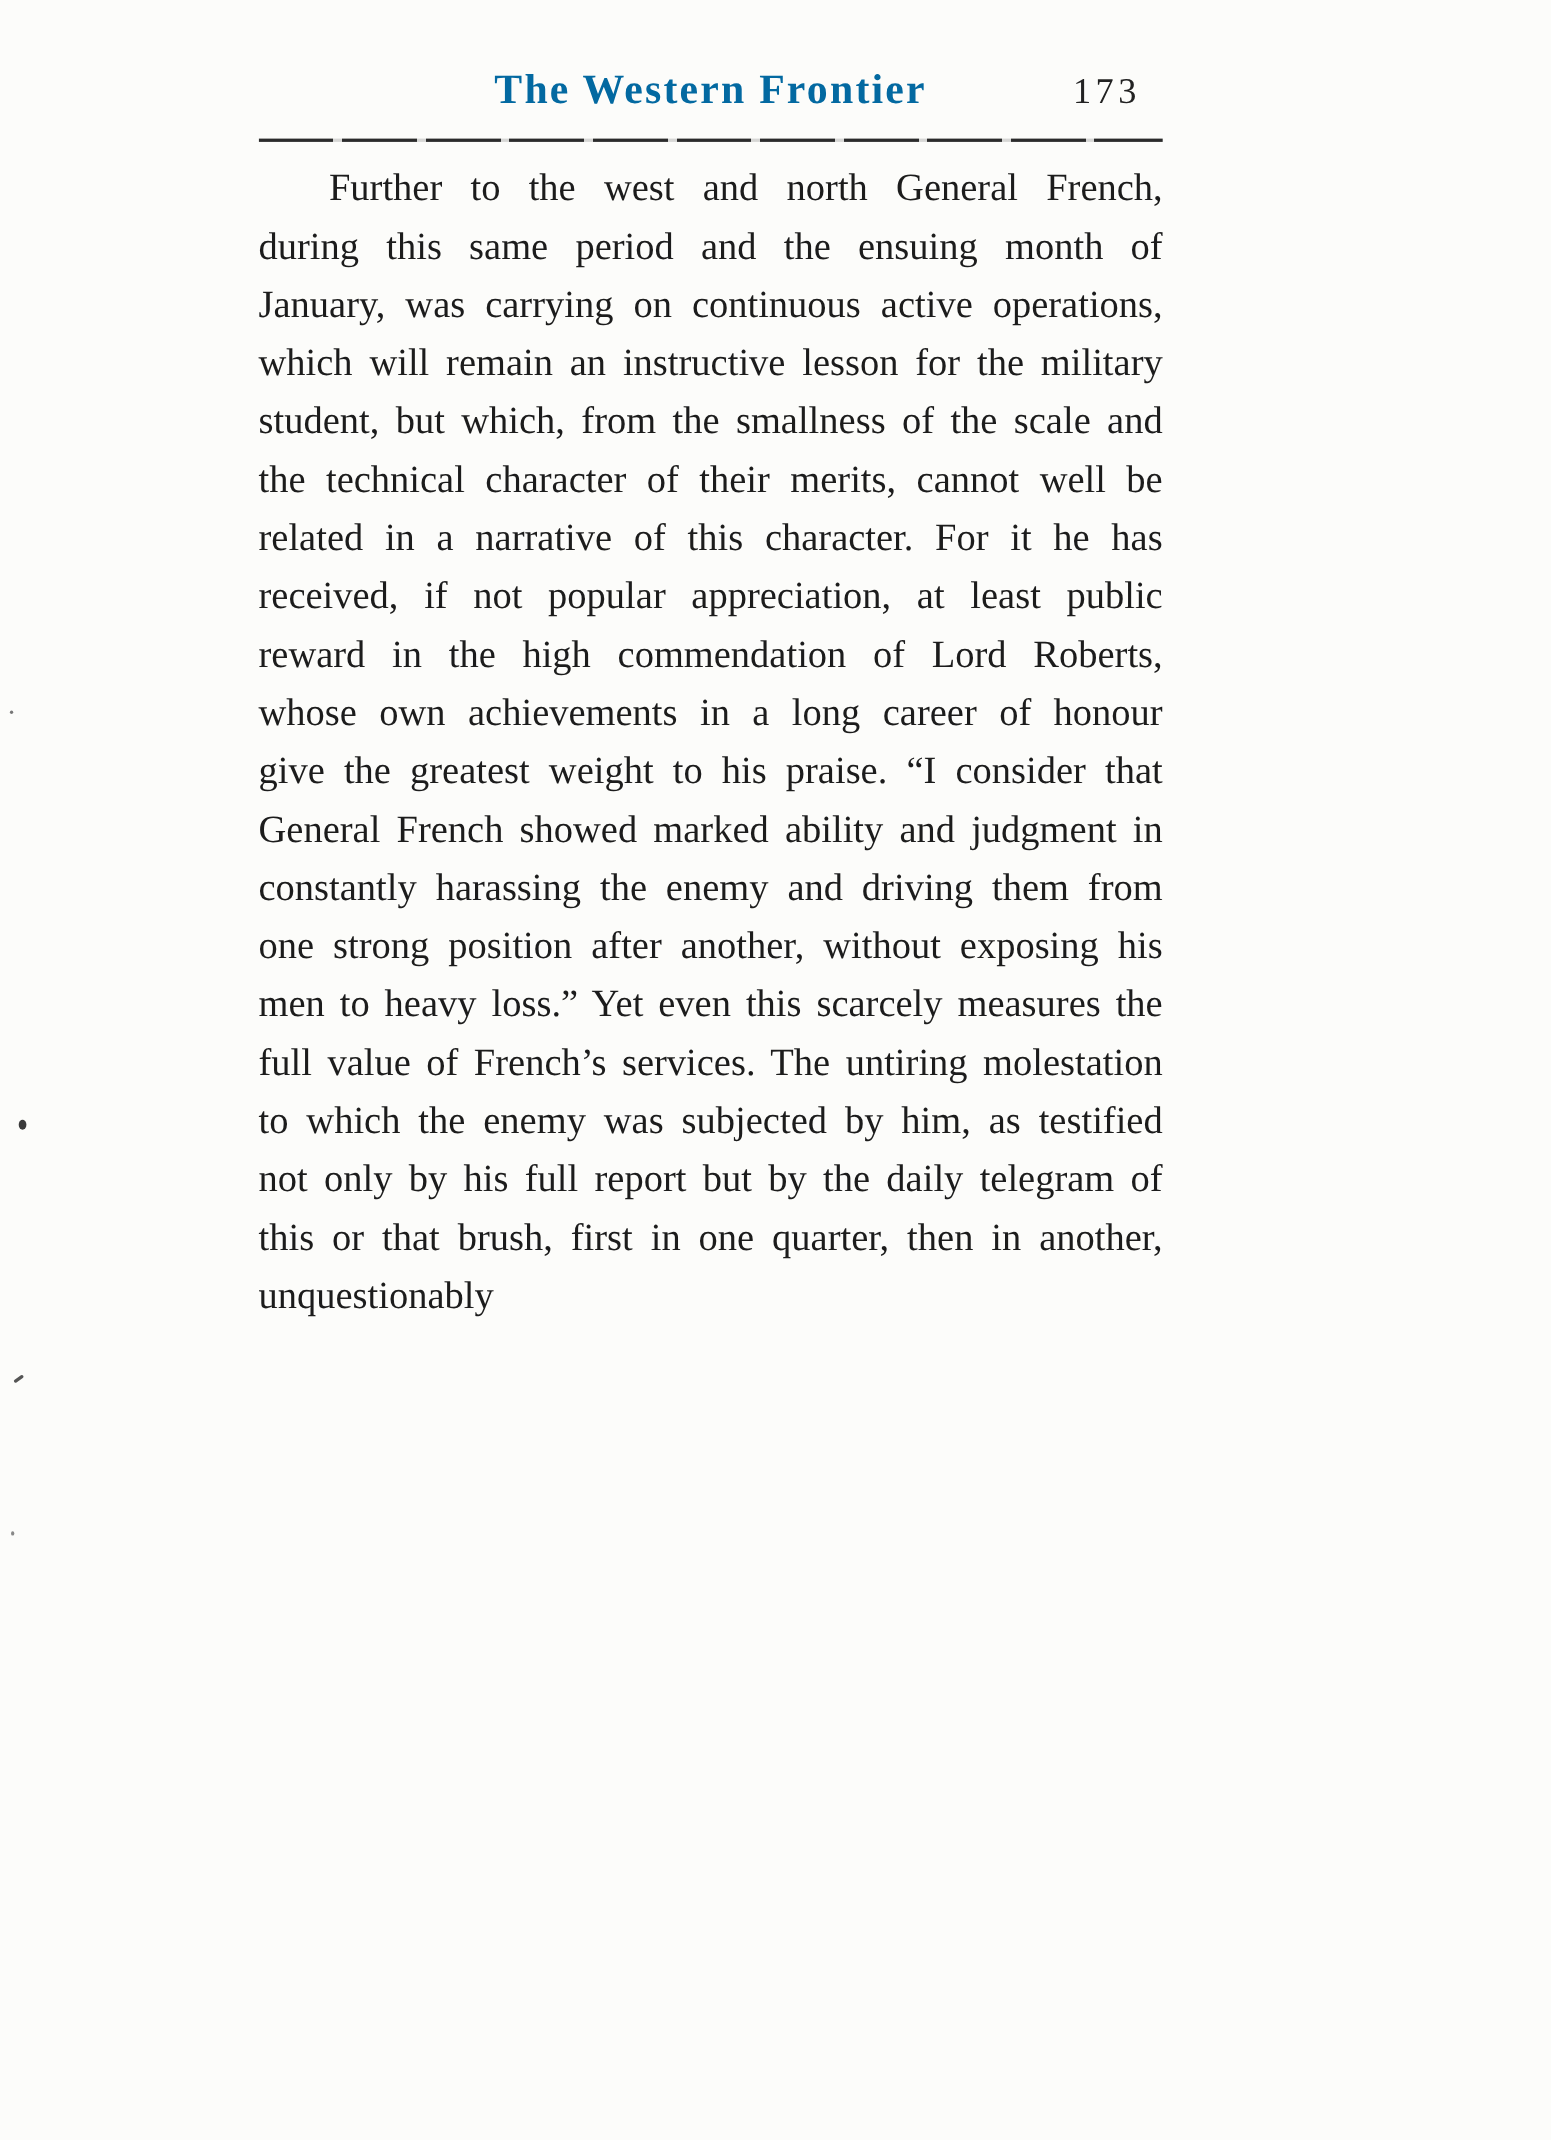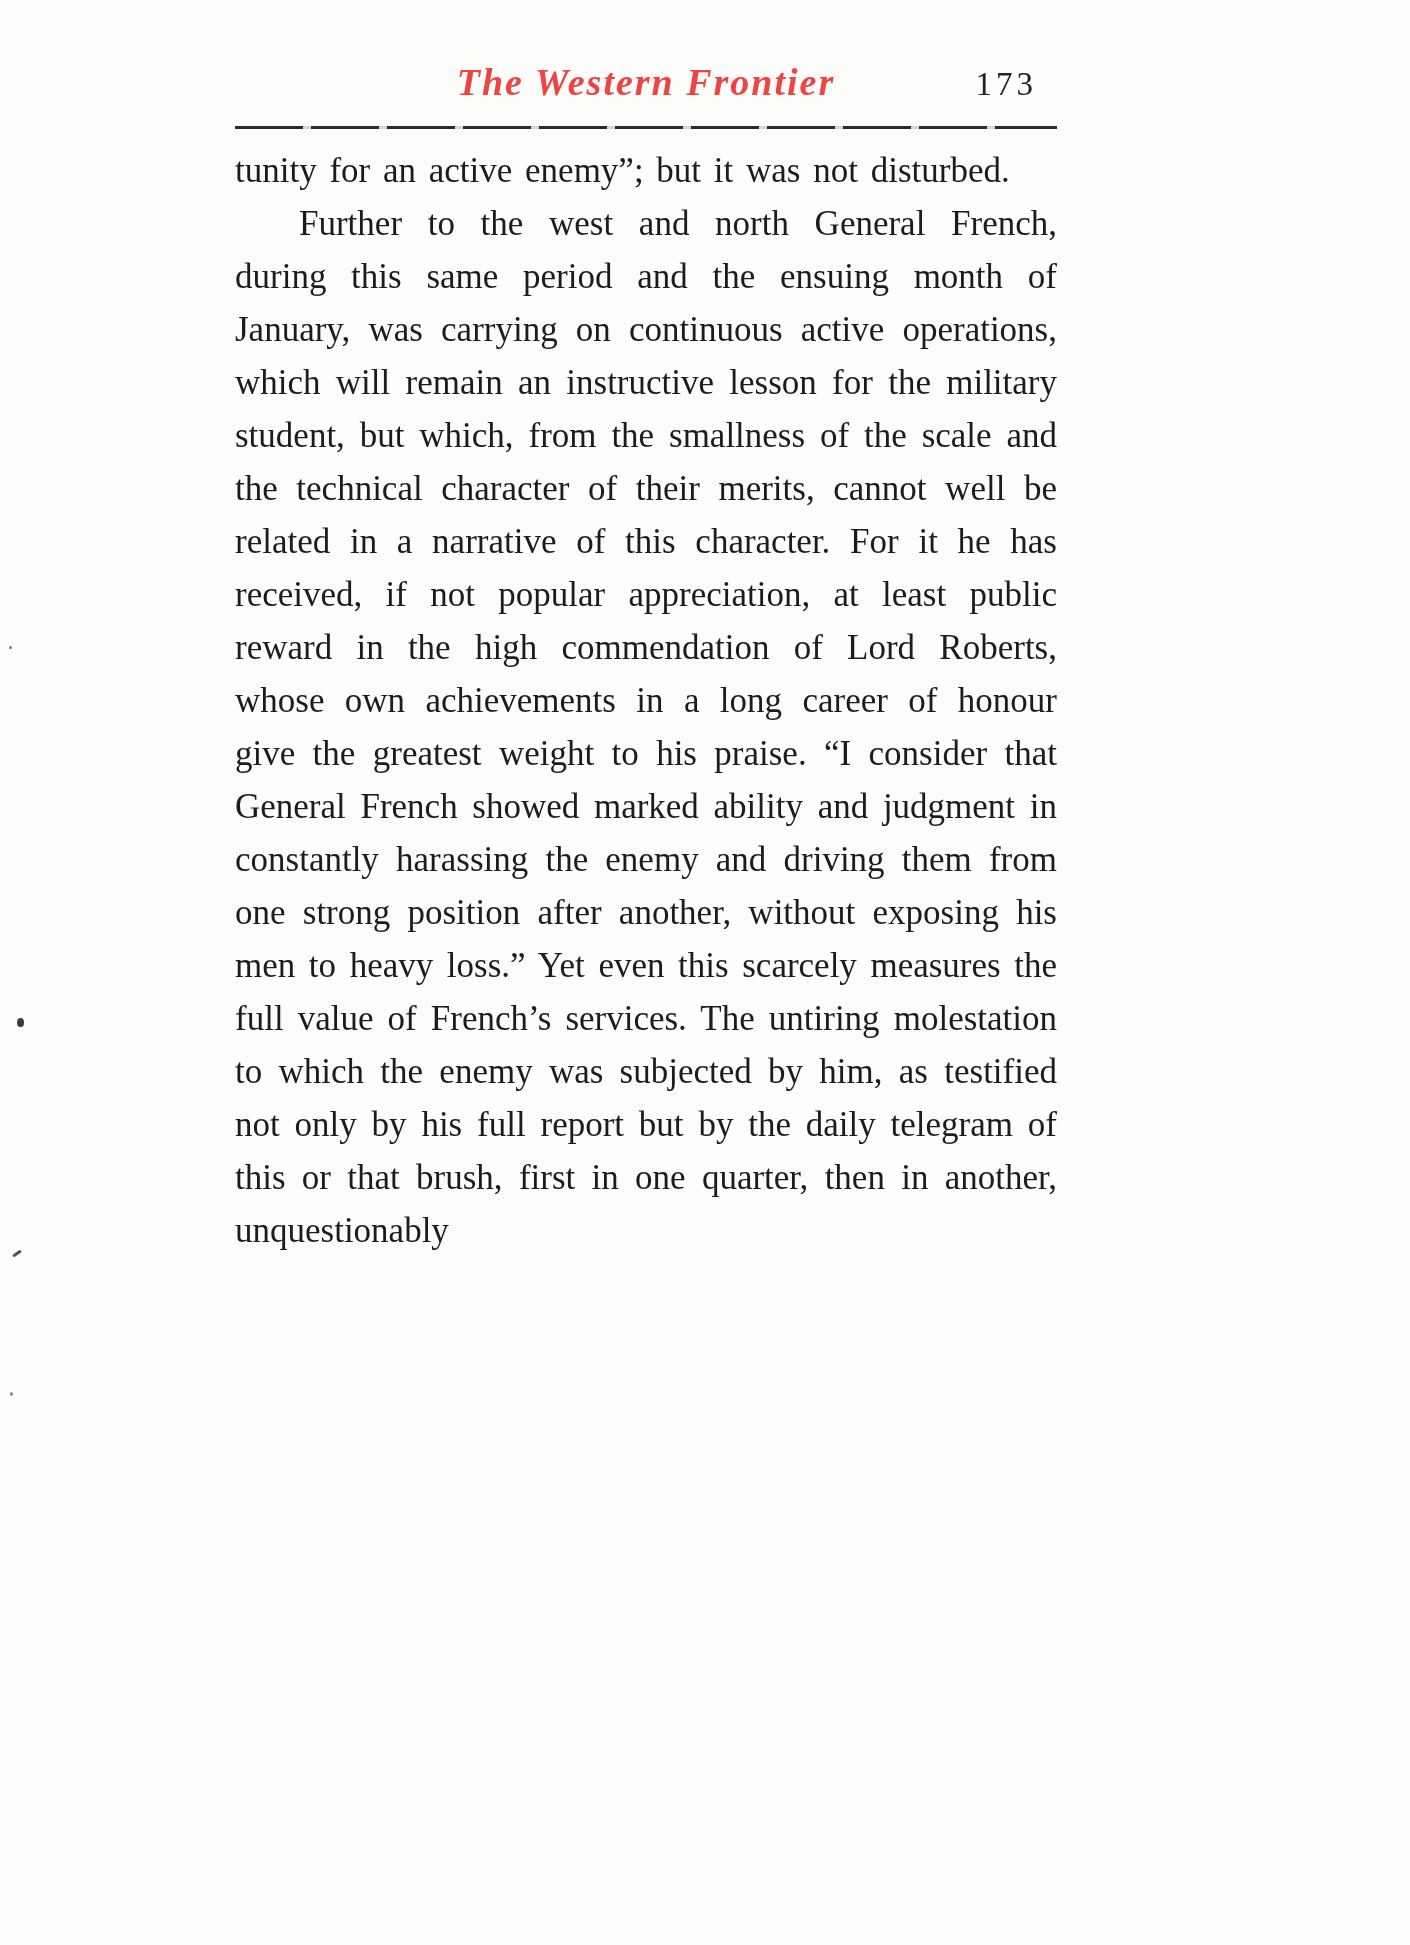--- a/index.html
+++ b/index.html
@@ -17,25 +17,24 @@
     left: 235px;
     top: 60px;
     width: 822px;
   }
   .page-header {
     position: relative;
     height: 60px;
   }
   .running-title {
     text-align: center;
-    font-style: italic;
     font-weight: bold;
     font-size: 38px;
     letter-spacing: 2px;
-    color: #ef4444;
+    color: #0369a1;
   }
   .page-number {
     position: absolute;
     right: 20px;
     top: 6px;
     font-size: 33px;
     letter-spacing: 4px;
     color: #222;
   }
   .rule {
@@ -77,21 +76,20 @@
 <div class="page">
 
   <header class="page-header">
     <div class="running-title">The Western Frontier</div>
     <div class="page-number">173</div>
   </header>
 
   <div class="rule"></div>
 
   <main class="page-body">
-    <p class="para no-indent">tunity for an active enemy”;  but it was not disturbed.</p>
     <p class="para indent">Further to the west and north General French, during this same period and the ensuing month of January, was carrying on continuous active operations, which will remain an instructive lesson for the military student, but which, from the smallness of the scale and the technical character of their merits, cannot well be related in a narrative of this character.  For it he has received, if not popular appreciation, at least public reward in the high commendation of Lord Roberts, whose own achievements in a long career of honour give the greatest weight to his praise. “I consider that General French showed marked ability and judgment in constantly harassing the enemy and driving them from one strong position after another, without exposing his men to heavy loss.”  Yet even this scarcely measures the full value of French’s services.  The untiring molestation to which the enemy was subjected by him, as testified not only by his full report but by the daily telegram of this or that brush, first in one quarter, then in another, unquestionably</p>
   </main>
 
 </div>
 
 <div class="speck s1"></div>
 <div class="speck s2"></div>
 <div class="speck s3"></div>
 <div class="speck s4"></div>
 

